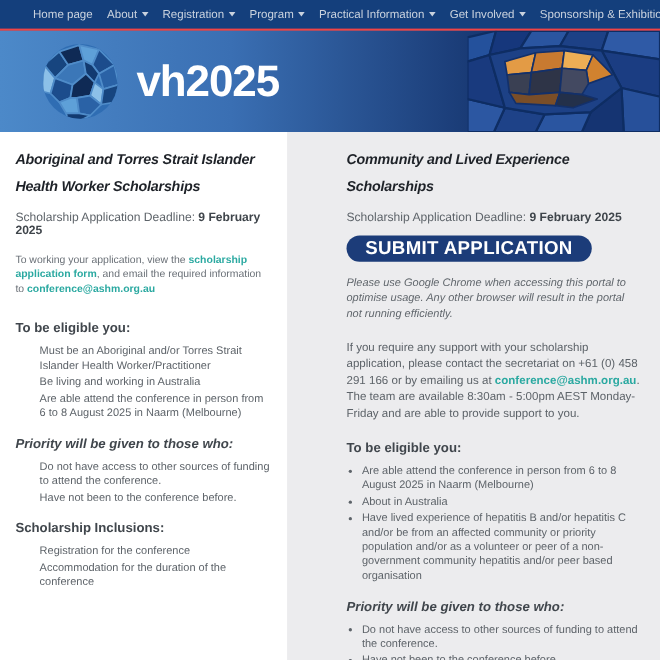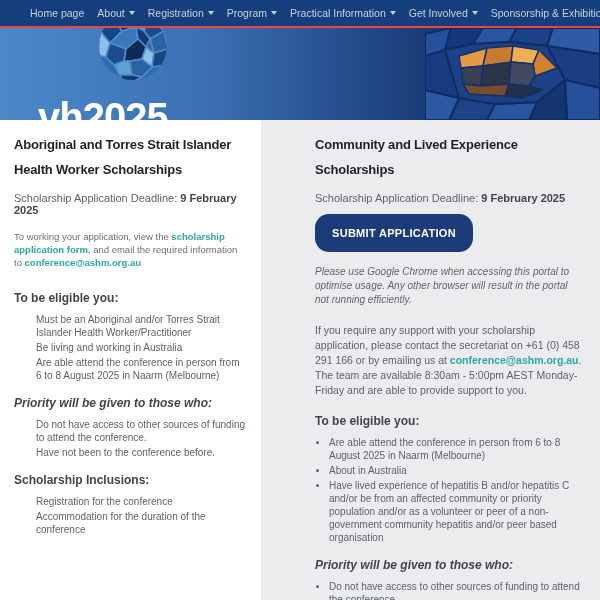--- a/index.html
+++ b/index.html
@@ -20,46 +20,46 @@
     border-left:3px solid transparent; border-right:3px solid transparent;
     border-top:4px solid #c9d2de;
   }
 
   
   .banner{
     height:92px; position:relative; overflow:hidden;
     background:linear-gradient(90deg,#4c89c9 0%,#3a6fb3 35%,#16356f 75%,#12316b 100%);
     display:flex; align-items:center;
   }
-  .banner-left{ display:flex; align-items:flex-end; padding-left:38px; gap:16px; z-index:2;flex-direction:column; }
+  .banner-left{ display:flex; align-items:center; padding-left:38px; gap:16px; z-index:2; }
   .logo-text{
     color:#ffffff; font-size:40px; font-weight:bold; letter-spacing:-1px; line-height:1;
   }
   .banner-art{ position:absolute; right:0; top:0; height:92px; }
 
   
   .content{ display:flex; height:480px; overflow:hidden; }
   .col-left{ width:261px; background:#ffffff; padding:12px 14px 0 14px; }
   .col-right{ flex:1; background:#ececee; padding:12px 16px 0 54px; }
 
   h1.sch-title{
     font-size:13px; font-weight:bold; color:#1e2228; line-height:25px;
-    letter-spacing:-0.2px; margin:0 0 10px 0;
+    letter-spacing:-0.2px; margin:0 0 10px 0;font-style:italic;
   }
   .deadline{ font-size:11px; color:#5e646a; margin:0 0 14px 0; }
   .deadline strong{ color:#3f454b; }
   .col-right .deadline{ margin-bottom:10px; }
 
   .small-note{ font-size:9.5px; color:#6a7077; line-height:13px; margin:0 0 22px 0; }
   .link{ color:#2ba9a1; font-weight:bold; text-decoration:none; cursor:pointer; }
 
   .submit-btn{
     background:#1c3c79; color:#ffffff; border:none; border-radius:14px;
-    font-family:"Liberation Sans", sans-serif; font-size:11px; font-weight:bold;
-    letter-spacing:0.3px; padding:13px 17px; cursor:pointer; margin:0 0 13px 0;
+    font-family:"Liberation Sans", sans-serif; font-size:17px; font-weight:bold;
+    letter-spacing:0.3px; padding:2px 17px; cursor:pointer; margin:0 0 13px 0;
     display:inline-block;
   }
 
   .chrome-note{ font-size:10px; font-style:italic; color:#60666c; line-height:14px; margin:0 0 16px 0; }
   .support-note{ font-size:10.5px; color:#5d6369; line-height:15px; margin:0 0 16px 0; }
 
   .sec-h{ font-size:12px; font-weight:bold; color:#40464c; margin:0 0 8px 0; }
   .sec-h.italic{ font-style:italic; }
 
   ul.plain-list{ list-style:none; padding-left:22px; margin:0 0 14px 0; }

